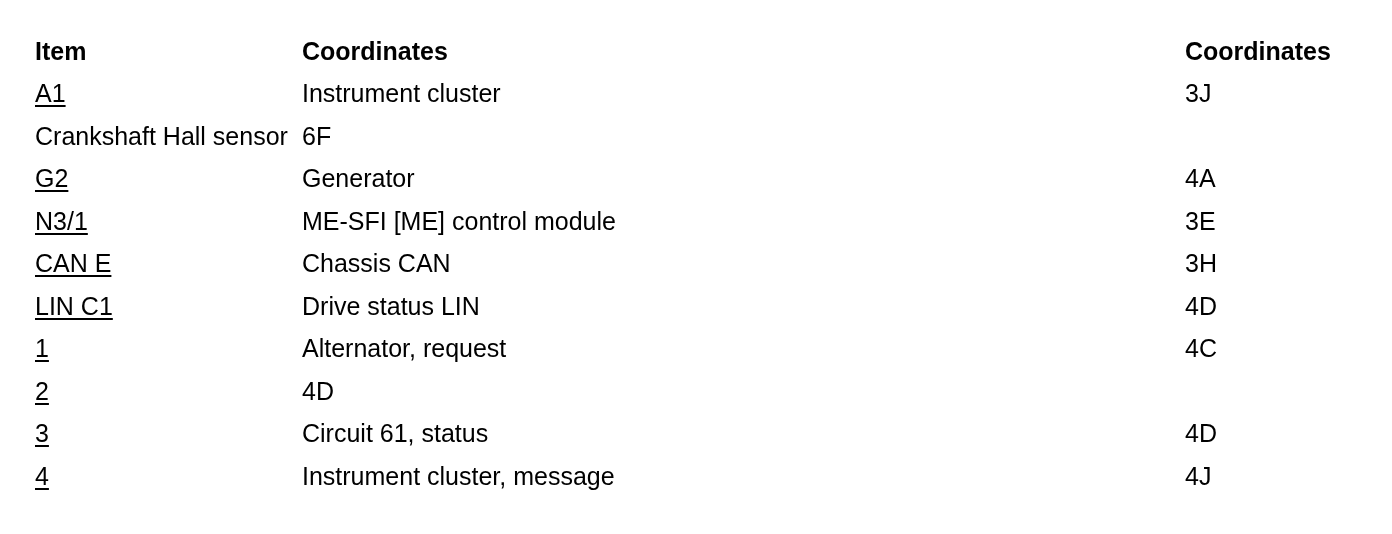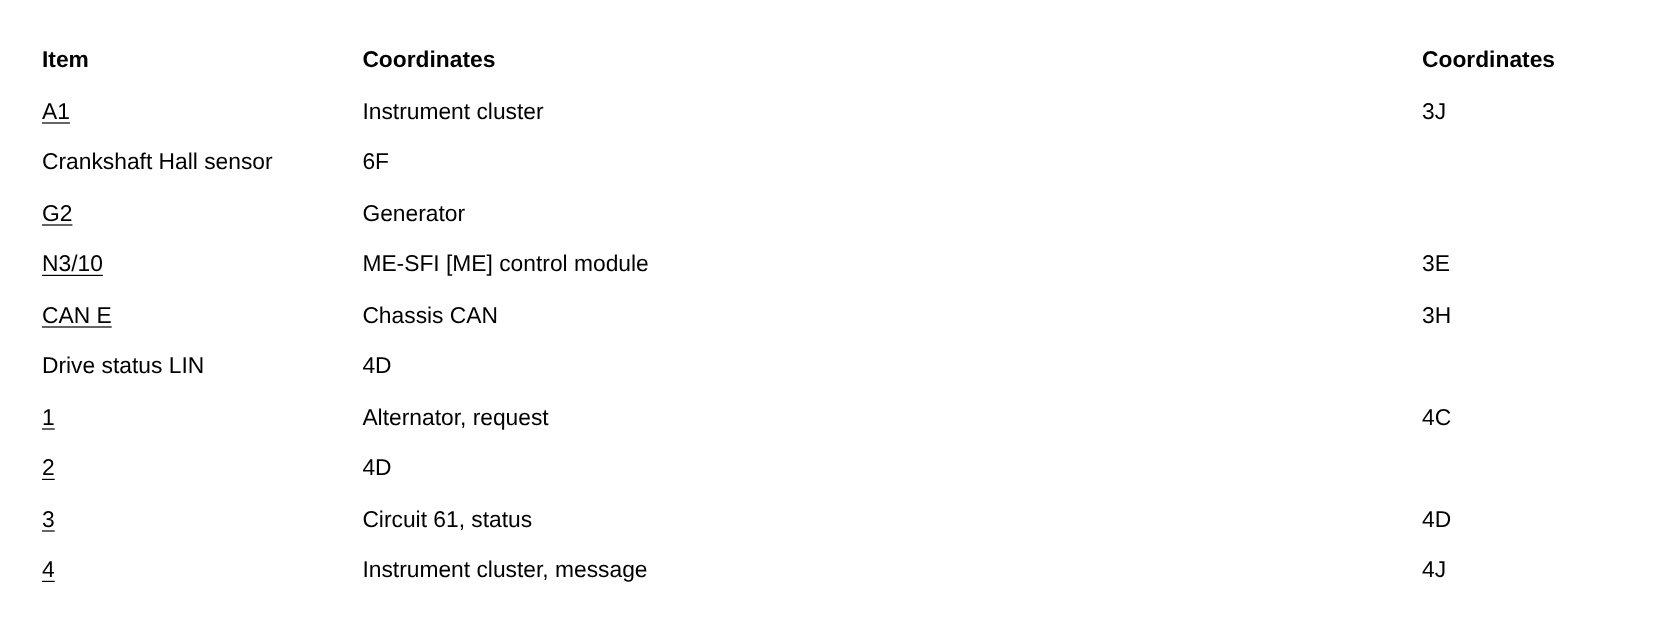--- a/index.html
+++ b/index.html
@@ -6,21 +6,21 @@
     margin: 0;
     padding: 0;
     background: #ffffff;
   }
   .page {
     position: relative;
     width: 1392px;
     height: 534px;
     background: #ffffff;
     font-family: "Liberation Sans", sans-serif;
-    font-size: 19px;
+    font-size: 25px;
     color: #000000;
     box-sizing: border-box;
     padding: 30px 0 0 35px;
     overflow: hidden;
   }
   .grid {
     display: grid;
     grid-template-columns: 267px 883px 1fr;
     height: 42.5px;
     align-items: center;
@@ -59,39 +59,43 @@
   <div class="grid">
     <div class="cell">Crankshaft Hall sensor</div>
     <div class="cell">6F</div>
   </div>
 
   <div class="grid">
     <div class="cell">
       <a href="#" class="item-link">G2</a>
     </div>
     <div class="cell">Generator</div>
+    <div class="cell">4A</div>
   </div>
 
   <div class="grid">
     <div class="cell">
-      <a href="#" class="item-link">N3/10</a>
+      <a href="#" class="item-link">N3/1</a>
     </div>
     <div class="cell">ME-SFI [ME] control module</div>
     <div class="cell">3E</div>
   </div>
 
   <div class="grid">
     <div class="cell">
       <a href="#" class="item-link">CAN E</a>
     </div>
     <div class="cell">Chassis CAN</div>
     <div class="cell">3H</div>
   </div>
 
   <div class="grid">
+    <div class="cell">
+      <a href="#" class="item-link">LIN C1</a>
+    </div>
     <div class="cell">Drive status LIN</div>
     <div class="cell">4D</div>
   </div>
 
   <div class="grid">
     <div class="cell">
       <a href="#" class="item-link">1</a>
     </div>
     <div class="cell">Alternator, request</div>
     <div class="cell">4C</div>

